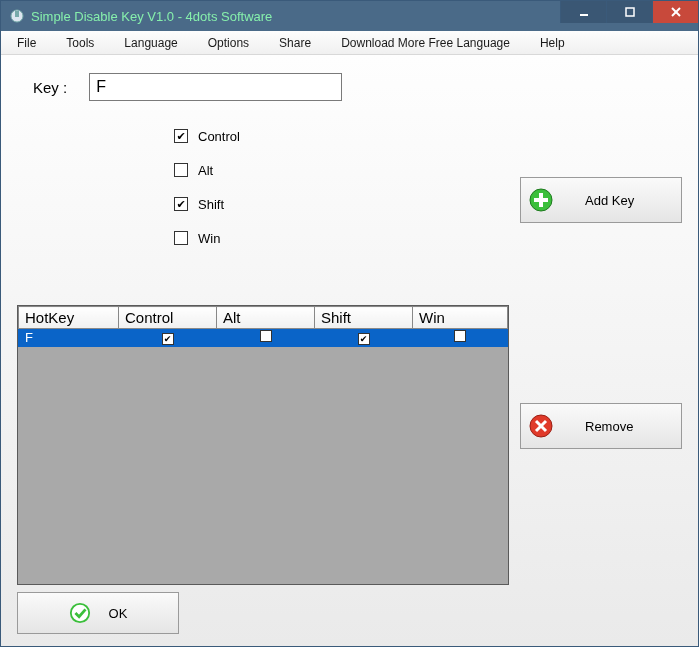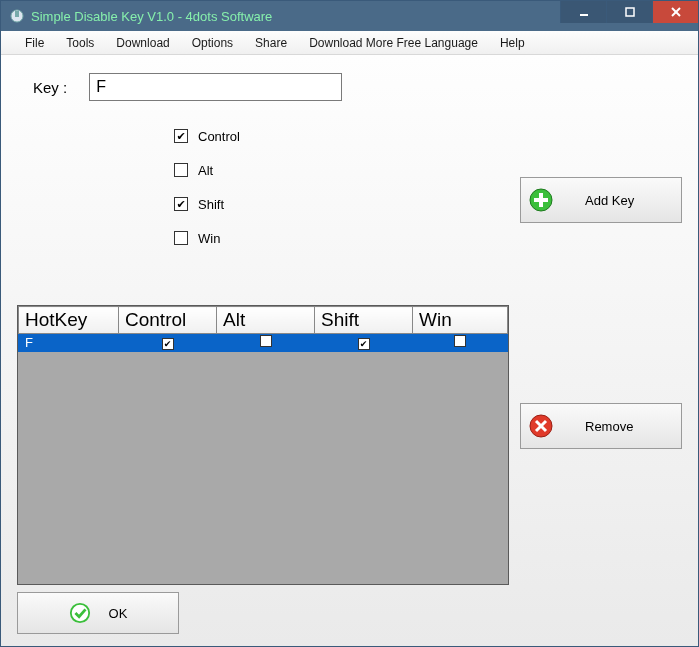--- a/index.html
+++ b/index.html
@@ -19,21 +19,21 @@
     width: 46px; height: 22px; margin-top:0; display:flex; align-items:center; justify-content:center;
     background: #446280; border-left: 1px solid #3a5a7a;
   }
   .win-btn.min, .win-btn.max { background: #3a5774; }
   .win-btn.close { background: #c8493b; }
   .win-btn svg { stroke: #fff; stroke-width: 1.5; }
   .win-btns-wrap { display:flex; align-items:flex-start; height:100%; }
   .win-btn { height: 22px; align-self:flex-start; }
   .menubar {
     height: 24px; background: linear-gradient(#fdfdfd,#f0f0f0); border-bottom: 1px solid #d8d8d8;
-    display: flex; align-items: center; padding: 0 14px; gap: 2px;
+    display: flex; align-items: center; padding: 0 6px; gap: 10px;
   }
   .menuitem {
     padding: 2px 10px; color: #1a1a1a; font-size: 12px; border-radius: 2px;
   }
   .client {
     background: linear-gradient(#fefefe, #eaeaea);
     height: calc(100% - 30px - 24px);
     padding: 18px 0 12px 16px;
     position: relative;
   }
@@ -60,21 +60,21 @@
   .side-btn .ico { width: 24px; height: 24px; }
   .btn-addkey { top: 122px; }
   .btn-remove { top: 348px; }
   .grid-wrap {
     position:absolute; left: 16px; top: 250px; width: 492px; height: 280px;
     border: 1px solid #5a5a5a; background: #a9a9a9; overflow:hidden;
   }
   table.grid { width: 100%; border-collapse: collapse; background:#a9a9a9; }
   .grid thead th {
     background: linear-gradient(#fff,#f0f0f0); border: 1px solid #888; text-align:left;
-    padding: 2px 6px; font-weight: normal; font-size: 19px; height: 22px;
+    padding: 2px 6px; font-weight: normal; font-size: 15px; height: 22px;
   }
   .grid tbody td {
     background: #0a64c8; color:#fff; border: 1px solid #0a64c8; padding: 0 6px; height: 18px;
     font-size: 13px;
   }
   .grid tbody td.center { text-align:center; }
   .gcell-cb {
     width: 12px; height: 12px; border:1px solid #333; background:#fff; display:inline-flex;
     align-items:center; justify-content:center; margin: 0 auto;
   }
@@ -122,21 +122,21 @@
             <line x1="2" y1="2" x2="10" y2="10" stroke="#fff" stroke-width="2"></line>
             <line x1="10" y1="2" x2="2" y2="10" stroke="#fff" stroke-width="2"></line>
           </svg>
       </div>
     </div>
   </div>
 
   <div class="menubar">
     <span class="menuitem">File</span>
     <span class="menuitem">Tools</span>
-    <span class="menuitem">Download</span>
+    <span class="menuitem">Language</span>
     <span class="menuitem">Options</span>
     <span class="menuitem">Share</span>
     <span class="menuitem">Download More Free Language</span>
     <span class="menuitem">Help</span>
   </div>
 
   <div class="client">
 
     <div class="row-key">
       <label>Key :</label>

